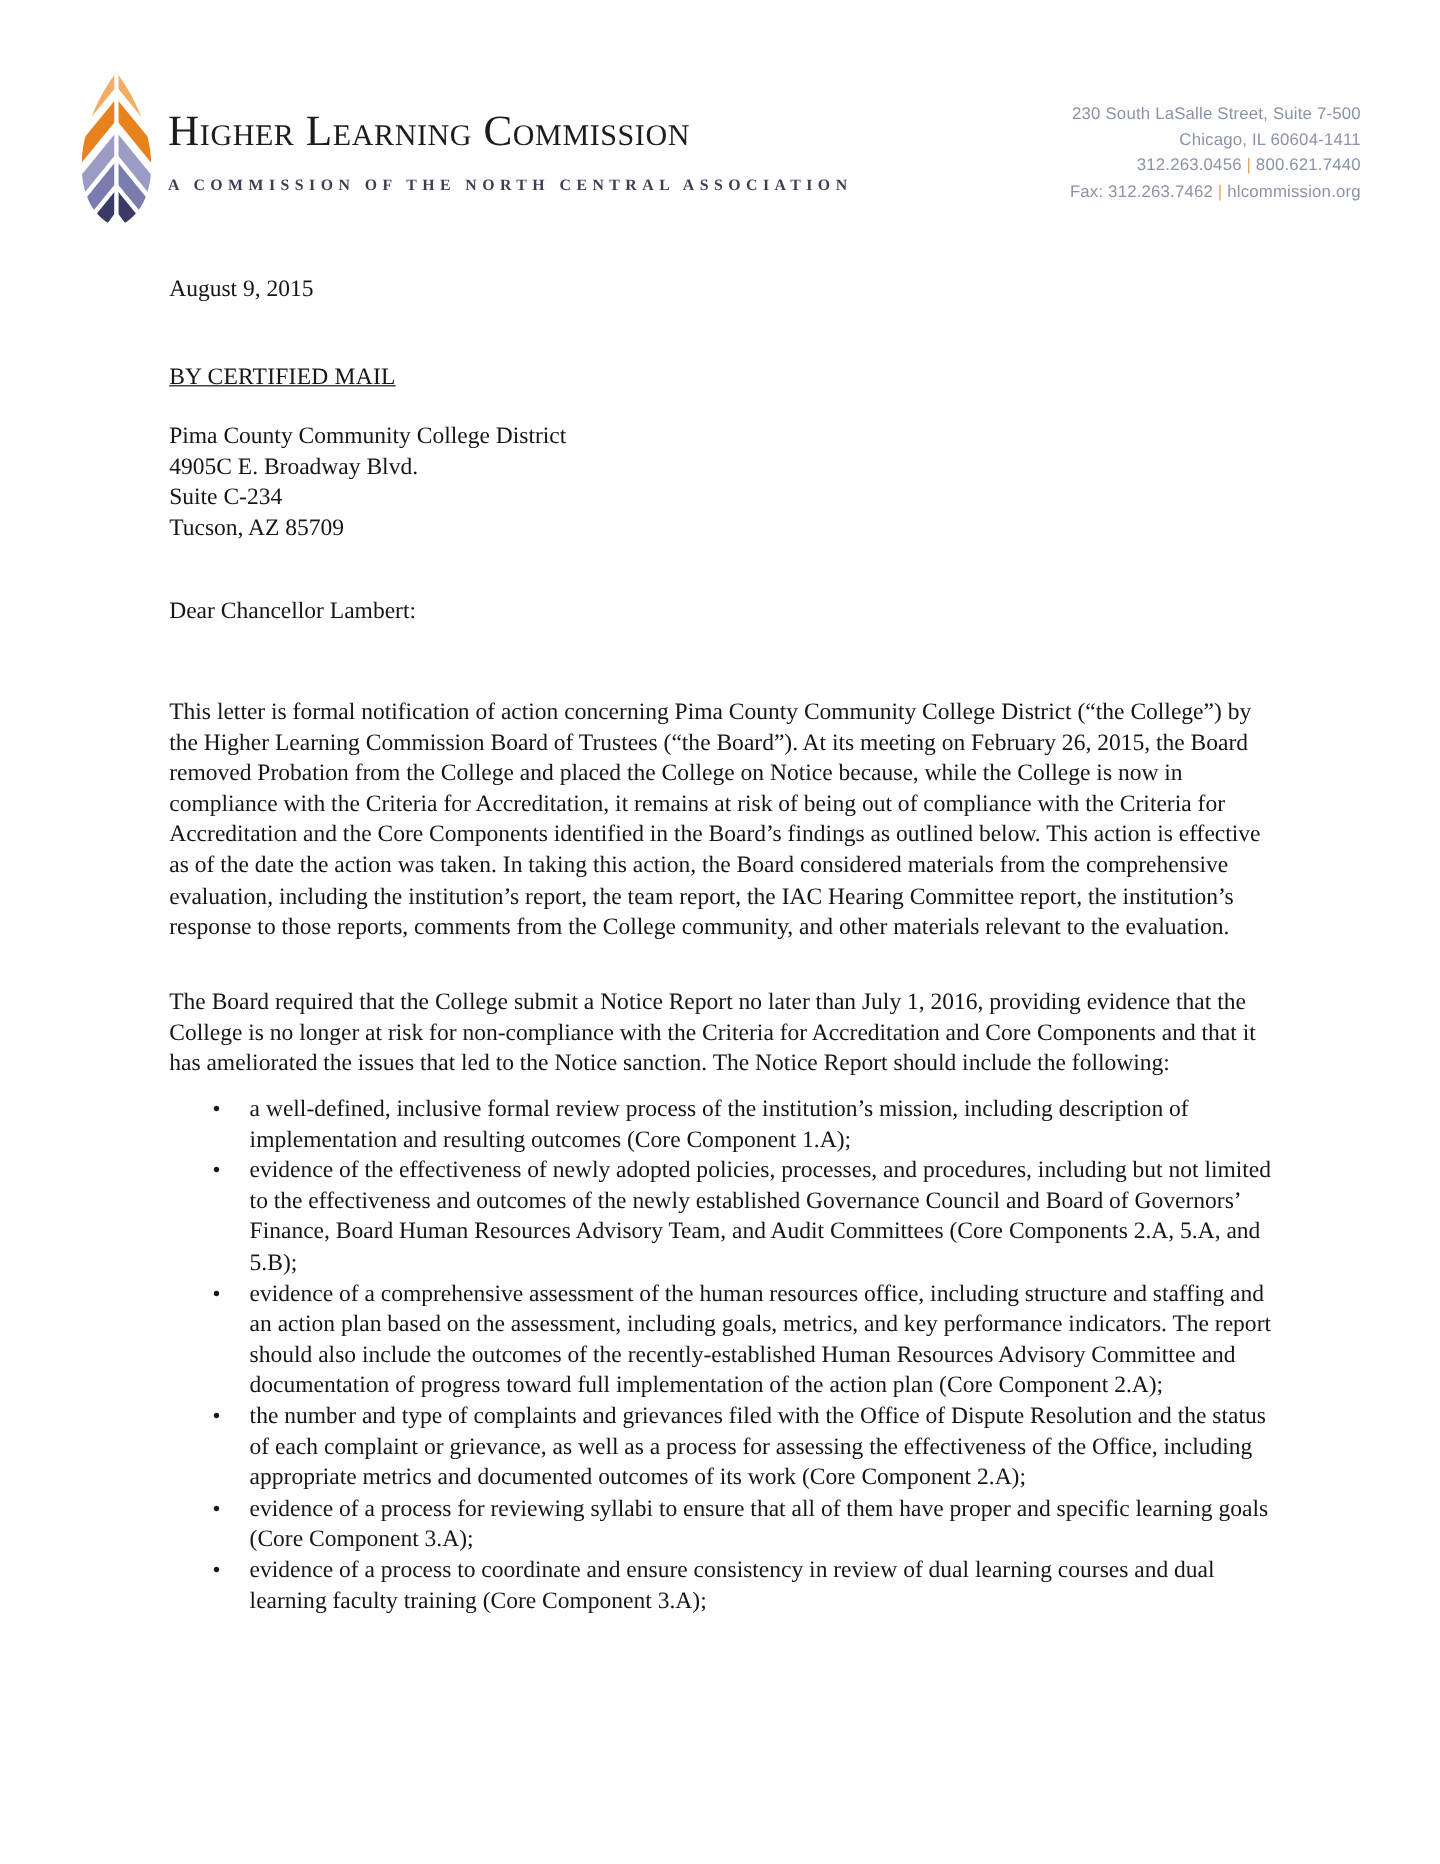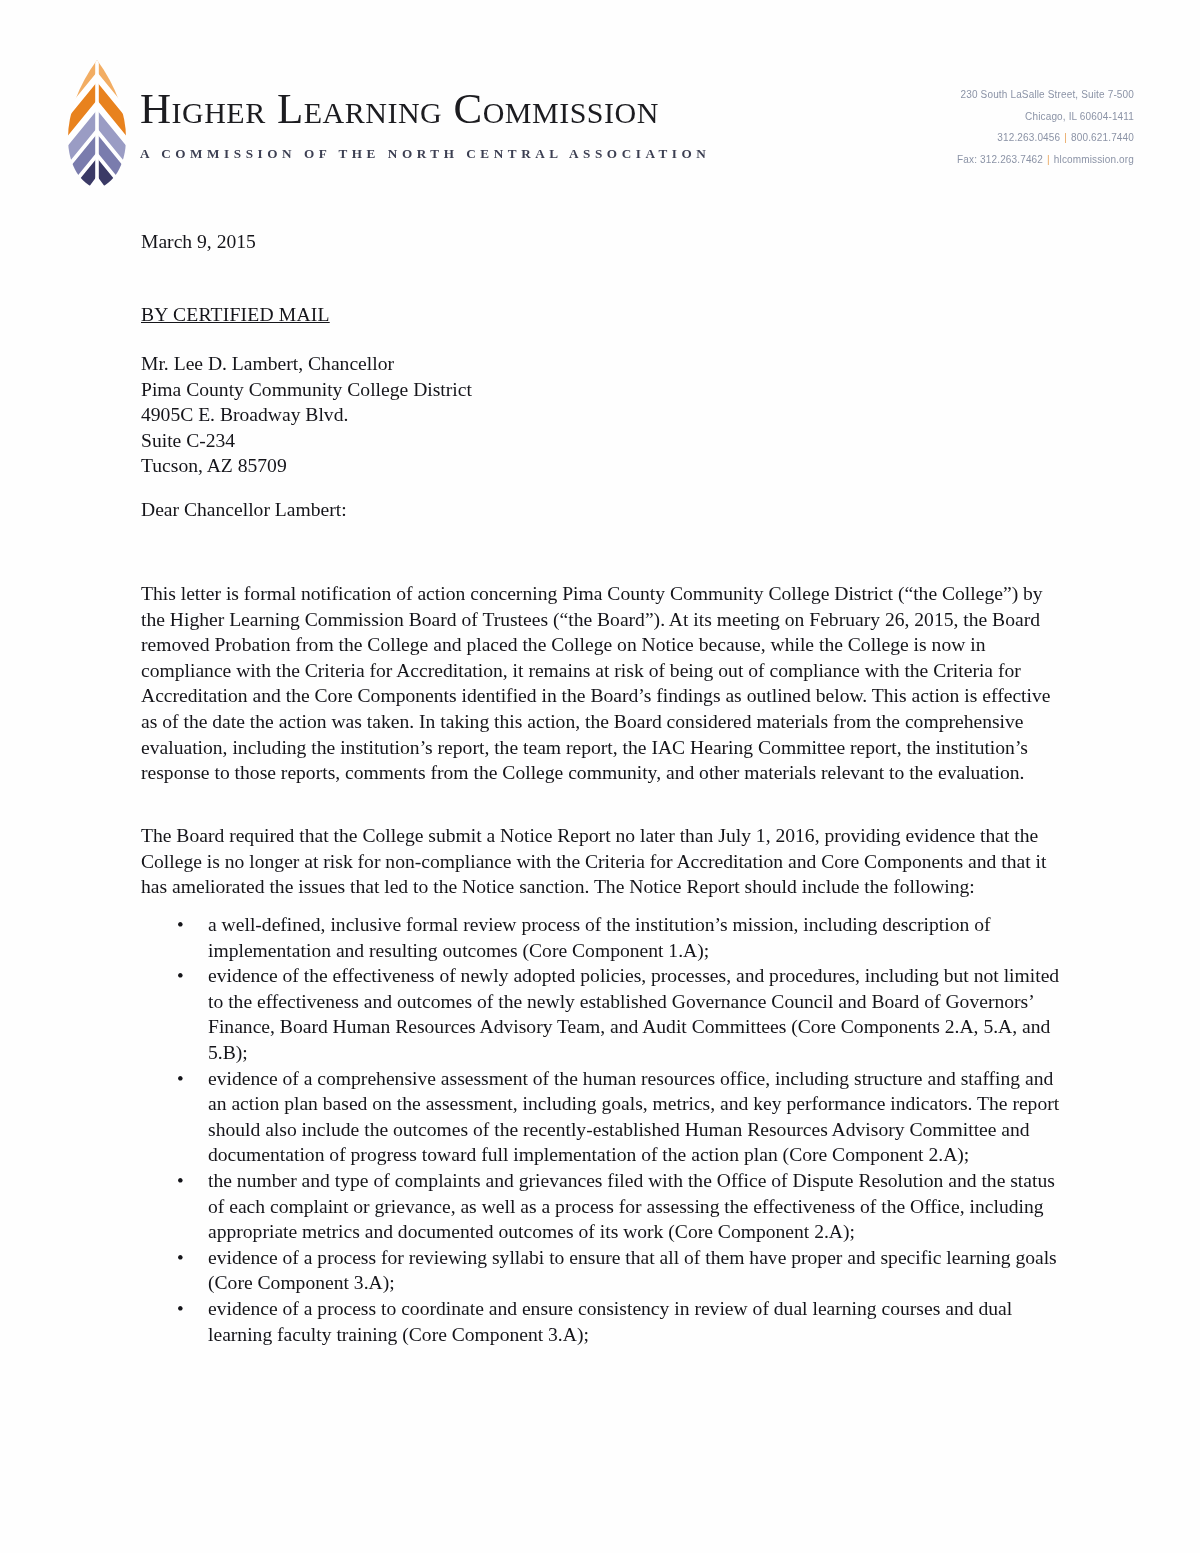--- a/index.html
+++ b/index.html
@@ -47,21 +47,21 @@
     margin-top: 2px;
   }
 
   .logo-words {
     margin-left: 12px;
     padding-top: 32px;
   }
 
   .wordmark {
     font-family: "Liberation Serif", serif;
-    font-size: 43px;
+    font-size: 36px;
     line-height: 42px;
     letter-spacing: 0.5px;
     color: #1c1c20;
     white-space: nowrap;
     font-variant: small-caps;
     font-weight: 400;
   }
 
   .tagline {
     margin-top: 16px;
@@ -73,21 +73,21 @@
     white-space: nowrap;
     font-weight: 600;
   }
 
   .contact-block {
     position: absolute;
     right: 66px;
     top: 84px;
     text-align: right;
     font-family: "Liberation Sans", sans-serif;
-    font-size: 10px;
+    font-size: 14px;
     line-height: 21.5px;
     color: #8b93a6;
     letter-spacing: 0.15px;
   }
   .contact-line { white-space: nowrap; }
   .sep {
     color: #e8a45c;
     padding: 0 4px;
     font-weight: 400;
   }
@@ -207,26 +207,25 @@
       <div class="contact-line">230 South LaSalle Street, Suite 7-500</div>
       <div class="contact-line">Chicago, IL 60604-1411</div>
       <div class="contact-line"><span>312.263.0456</span><span class="sep">|</span><span>800.621.7440</span></div>
       <div class="contact-line"><span>Fax: 312.263.7462</span><span class="sep">|</span><span>hlcommission.org</span></div>
     </div>
 
   </div>
 
   <div class="letter-body">
 
-    <div class="date-line">March 9, 2015</div>
+    <div class="date-line">August 9, 2015</div>
 
     <div class="certified">BY CERTIFIED MAIL</div>
 
     <div class="recipient">
-      <div>Mr. Lee D. Lambert, Chancellor</div>
       <div>Pima County Community College District</div>
       <div>4905C E. Broadway Blvd.</div>
       <div>Suite C-234</div>
       <div>Tucson, AZ 85709</div>
     </div>
 
     <div class="salutation">Dear Chancellor Lambert:</div>
 
     <div class="para para-1">This letter is formal notification of action concerning Pima County Community College District (“the College”) by the Higher Learning Commission Board of Trustees (“the Board”). At its meeting on February 26, 2015, the Board removed Probation from the College and placed the College on Notice because, while the College is now in compliance with the Criteria for Accreditation, it remains at risk of being out of compliance with the Criteria for Accreditation and the Core Components identified in the Board’s findings as outlined below. This action is effective as of the date the action was taken. In taking this action, the Board considered materials from the comprehensive evaluation, including the institution’s report, the team report, the IAC Hearing Committee report, the institution’s response to those reports, comments from the College community, and other materials relevant to the evaluation.</div>
 

